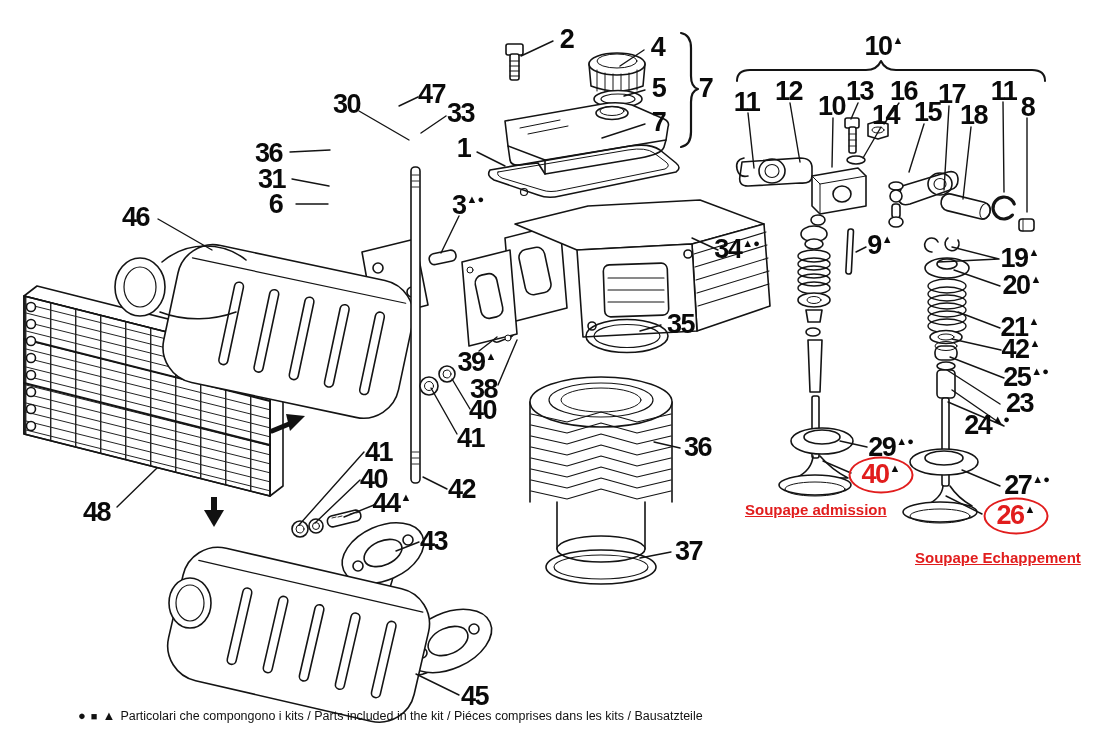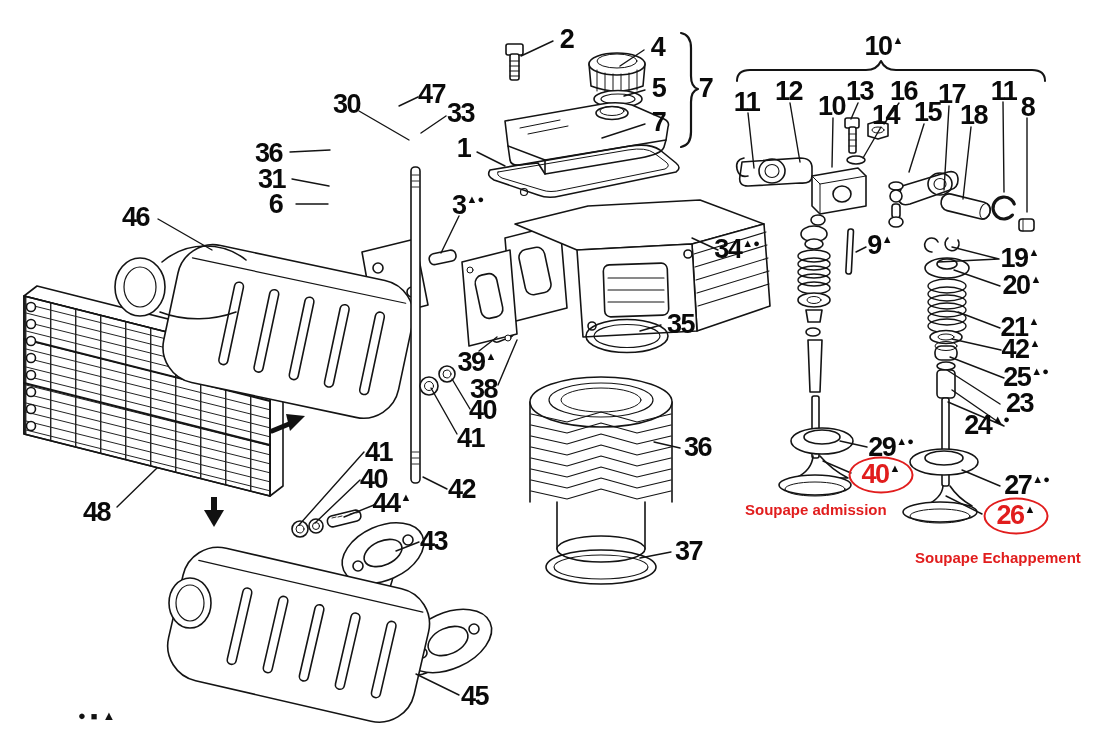--- a/index.html
+++ b/index.html
@@ -5,21 +5,21 @@
   :root{ --red:#e11d1d; --ink:#141414; }
   html,body{margin:0;padding:0;background:#fff;}
   .stage{position:relative;width:1110px;height:734px;background:#fff;overflow:hidden;
          font-family:"Liberation Sans",sans-serif;}
   svg.art{position:absolute;left:0;top:0;}
   .lbl{position:absolute;transform:translate(-50%,-50%);font-weight:700;font-size:27px;
        line-height:1;color:#0a0a0a;white-space:nowrap;letter-spacing:-1.5px;}
   .lbl .sup{font-size:11px;position:relative;top:-11px;letter-spacing:0;margin-left:1px;}
   .lbl.circ{border:2.5px solid var(--red);border-radius:50%;padding:2px 11px 4px;}
   .lbl.circ .n{color:var(--red);}
-  .red-note{position:absolute;font-weight:700;font-size:15px;color:var(--red);white-space:nowrap;}
+  .red-note{position:absolute;font-weight:700;font-size:15px;color:var(--red);white-space:nowrap;text-decoration:underline;}
   .legend{position:absolute;left:78px;top:708px;display:flex;align-items:center;gap:5px;
           font-size:12.5px;color:#111;}
   .legend .sym{font-weight:400;}
   .legend .sym.dot{font-size:13px;} .legend .sym.sq{font-size:11px;} .legend .sym.tri{font-size:13px;}
 </style>
 </head>
 <body>
 
 <div class="stage">
 
@@ -386,15 +386,16 @@
 <div class="lbl" style="left:1027px;top:485px"><span class="n">27</span><span class="sup">▲●</span></div>
 <div class="lbl circ" style="left:1016px;top:516px"><span class="n">26</span><span class="sup">▲</span></div>
 
 <div class="red-note" style="left:745px;top:501px">Soupape admission</div>
 <div class="red-note" style="left:915px;top:549px">Soupape Echappement</div>
 
 <div class="legend">
   <span class="sym dot">●</span>
   <span class="sym sq">■</span>
   <span class="sym tri">▲</span>
+  <span>Particolari che compongono i kits / Parts included in the kit / Piéces comprises dans les kits / Bausatzteile</span>
 </div>
 
 </div>
 
 </body></html>

